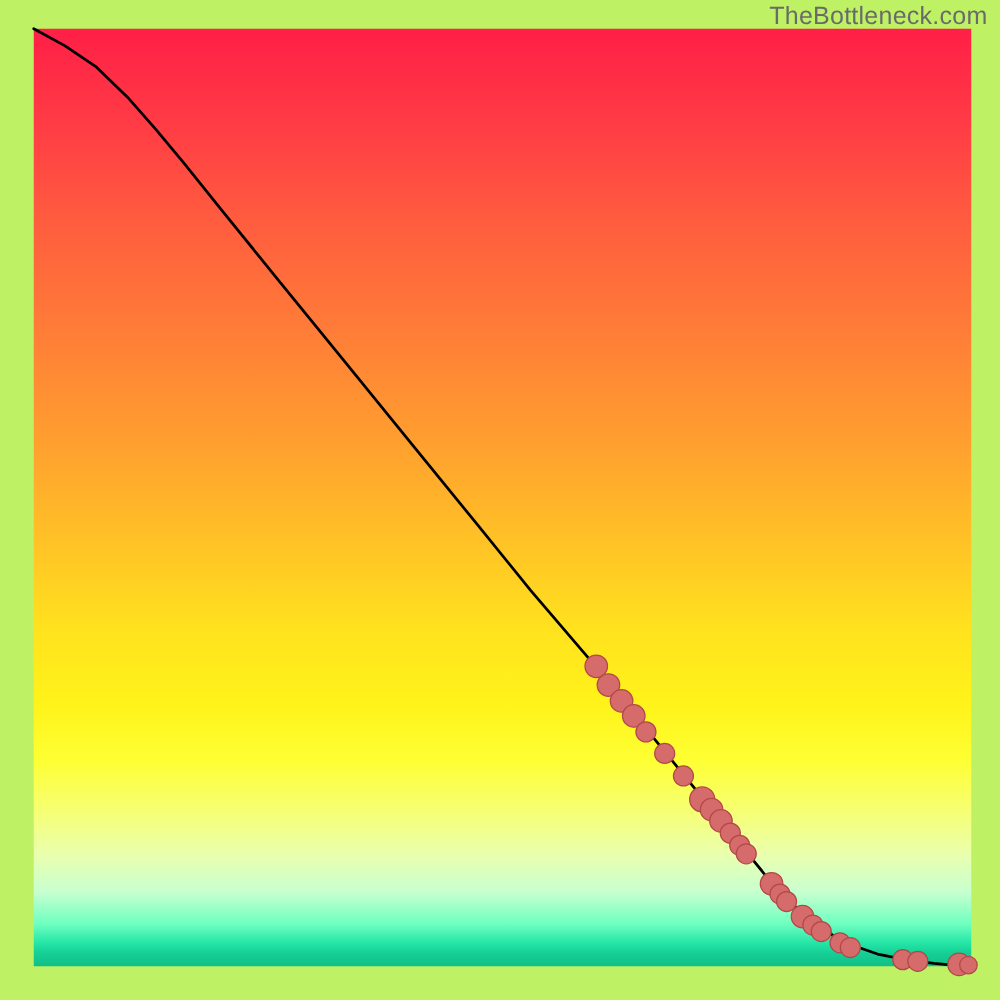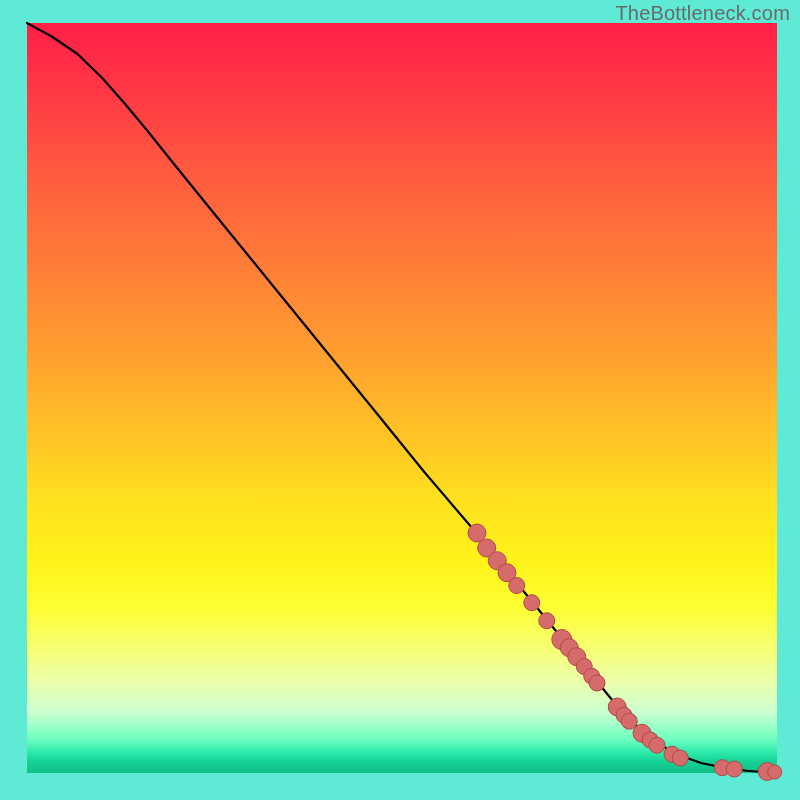--- a/index.html
+++ b/index.html
@@ -7,21 +7,21 @@
     padding: 0;
     width: 800px;
     height: 800px;
     background: #000;
     overflow: hidden;
   }
   .stage {
     position: relative;
     width: 800px;
     height: 800px;
-    background: #5eead4;
+    background: #bef264;
   }
   .plot {
     position: absolute;
     left: 27px;
     top: 23px;
     width: 750px;
     height: 750px;
     
     background: linear-gradient(to bottom,
       #ff1f47 0%,

